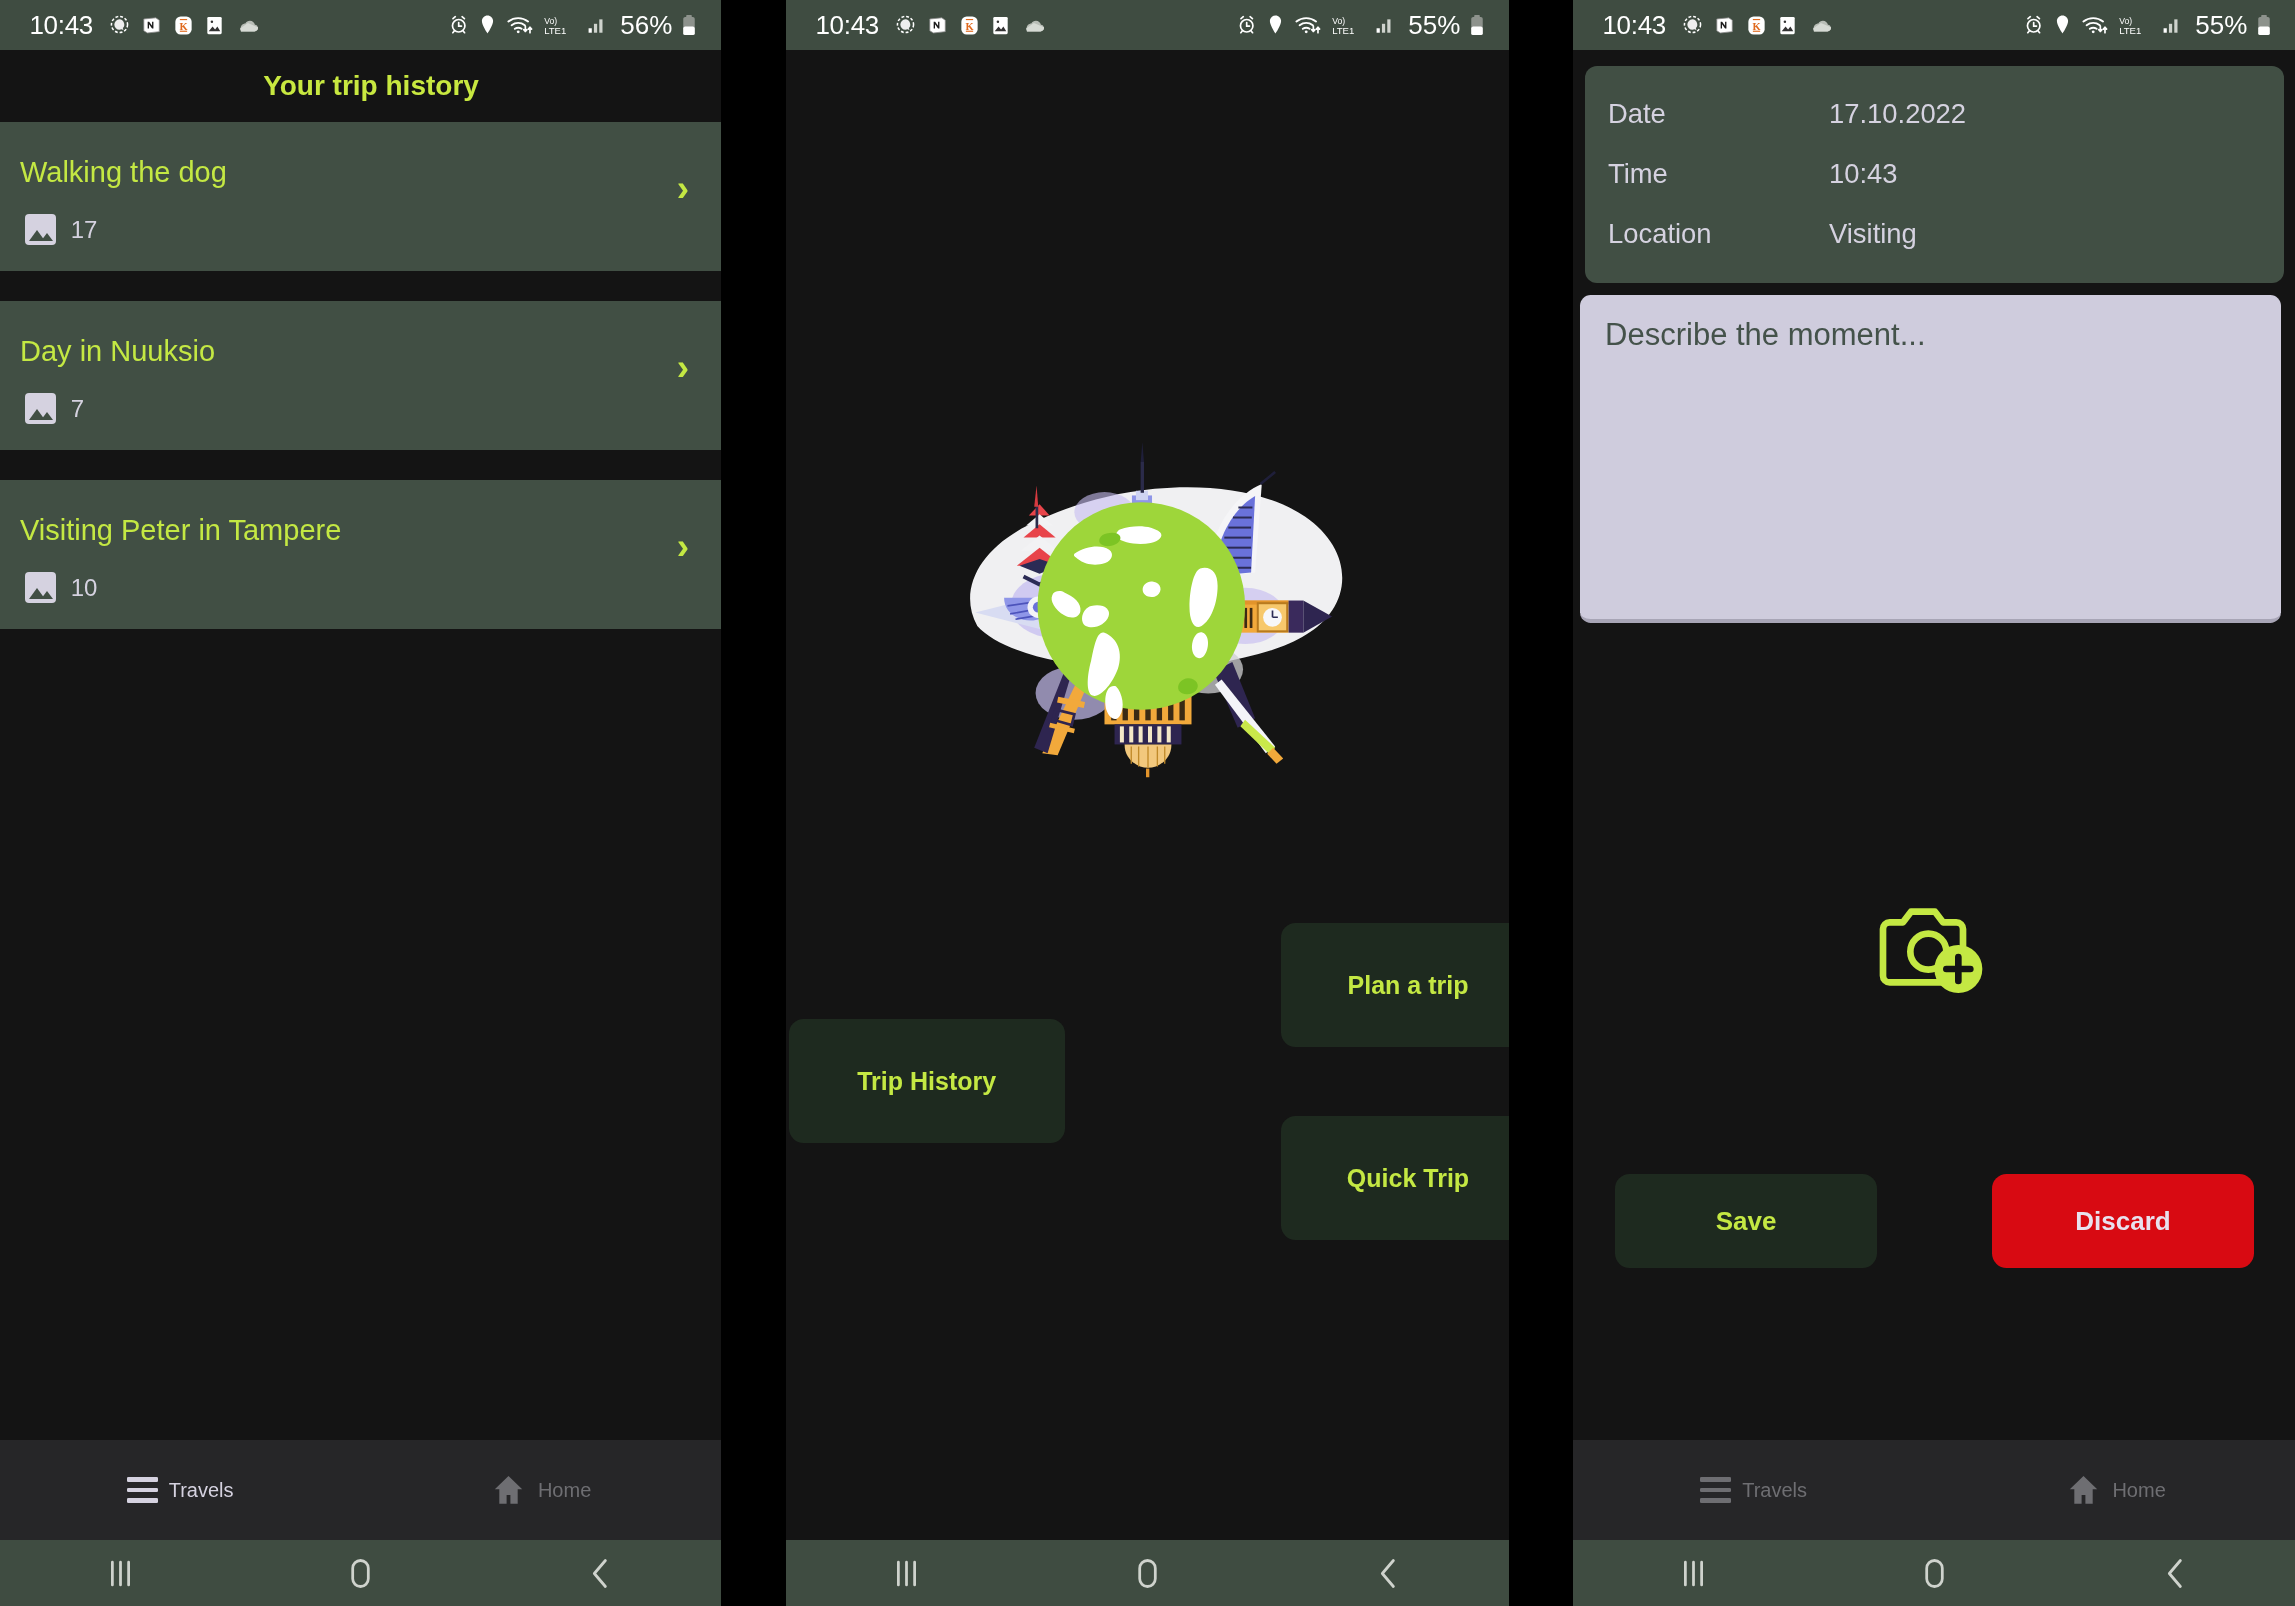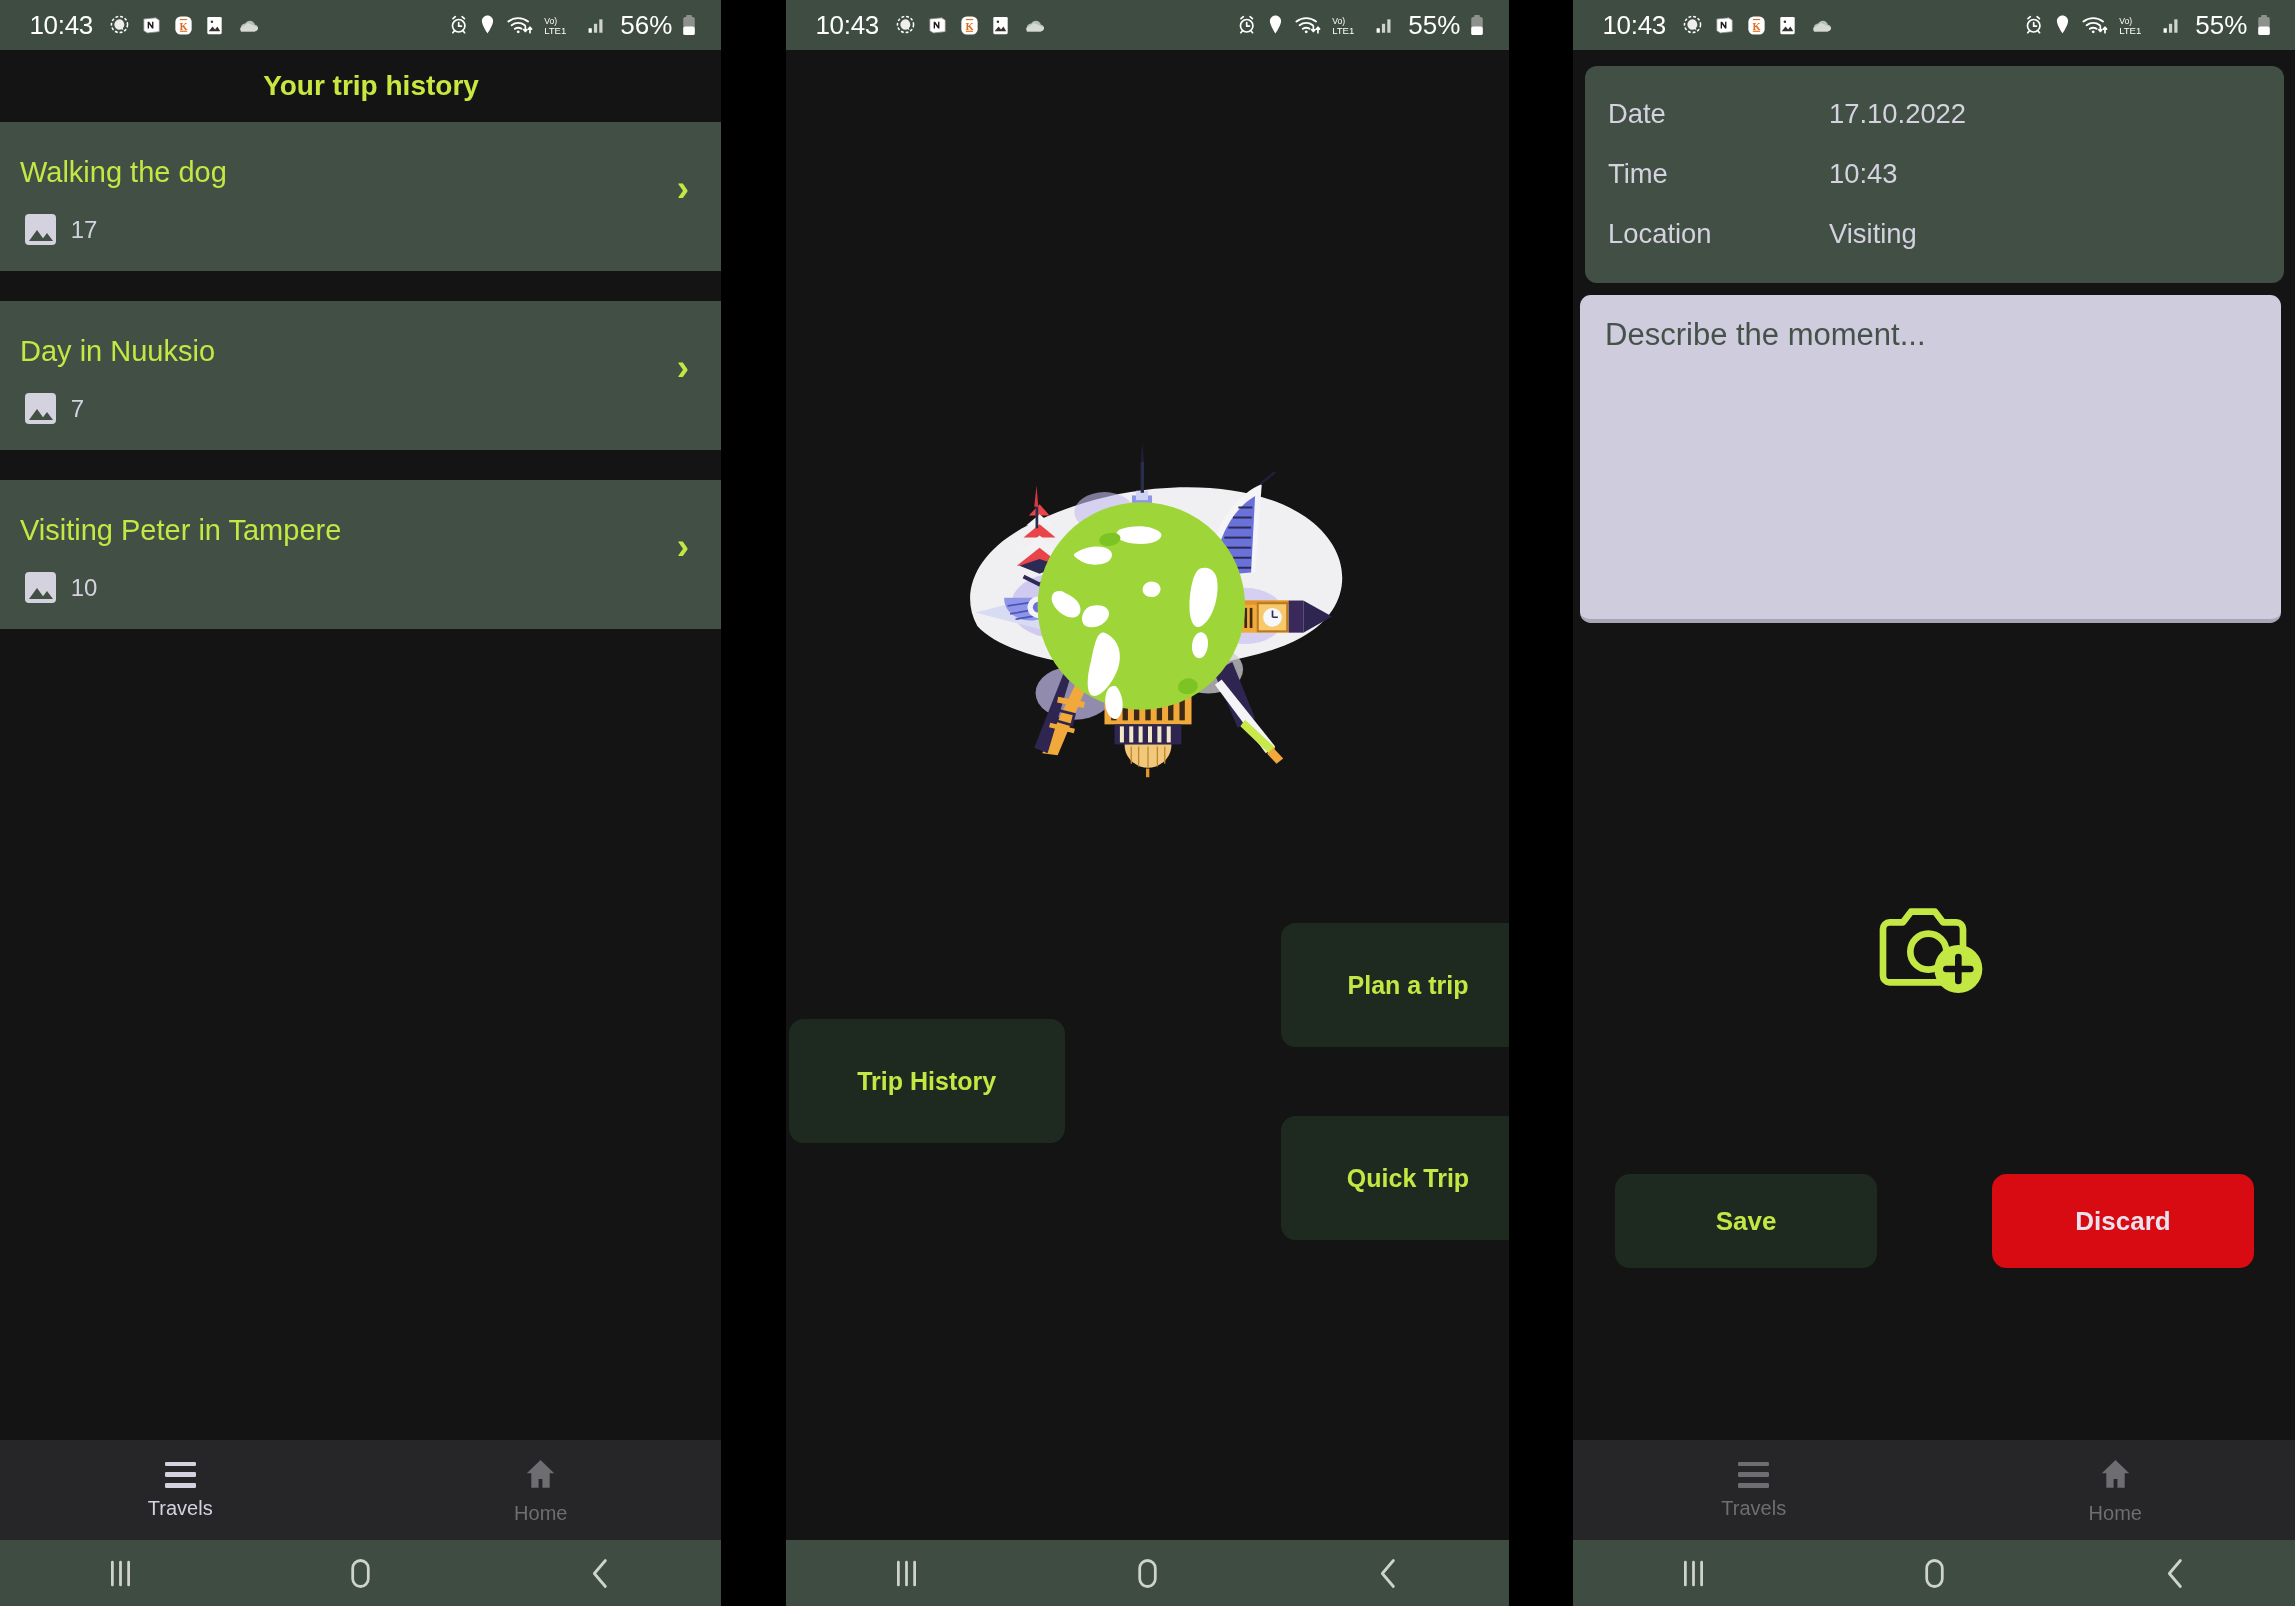--- a/index.html
+++ b/index.html
@@ -153,21 +153,20 @@
     position: absolute;
     left: 0; right: 0;
     bottom: 66px;
     height: 100px;
     background: #262628;
     display: flex;
   }
   .nav-tab {
     flex: 1;
     display: flex;
-    flex-direction: column;
     align-items: center;
     justify-content: center;
     gap: 10.7px;
   }
   .nav-label { font-size: 20px; line-height: 1; }
   .nav-tab.active .nav-label { color: #d5d2e0; }
   .nav-tab.inactive .nav-label { color: #6e6e72; }
 
   .hamburger { width: 31px; }
   .hamburger span {

